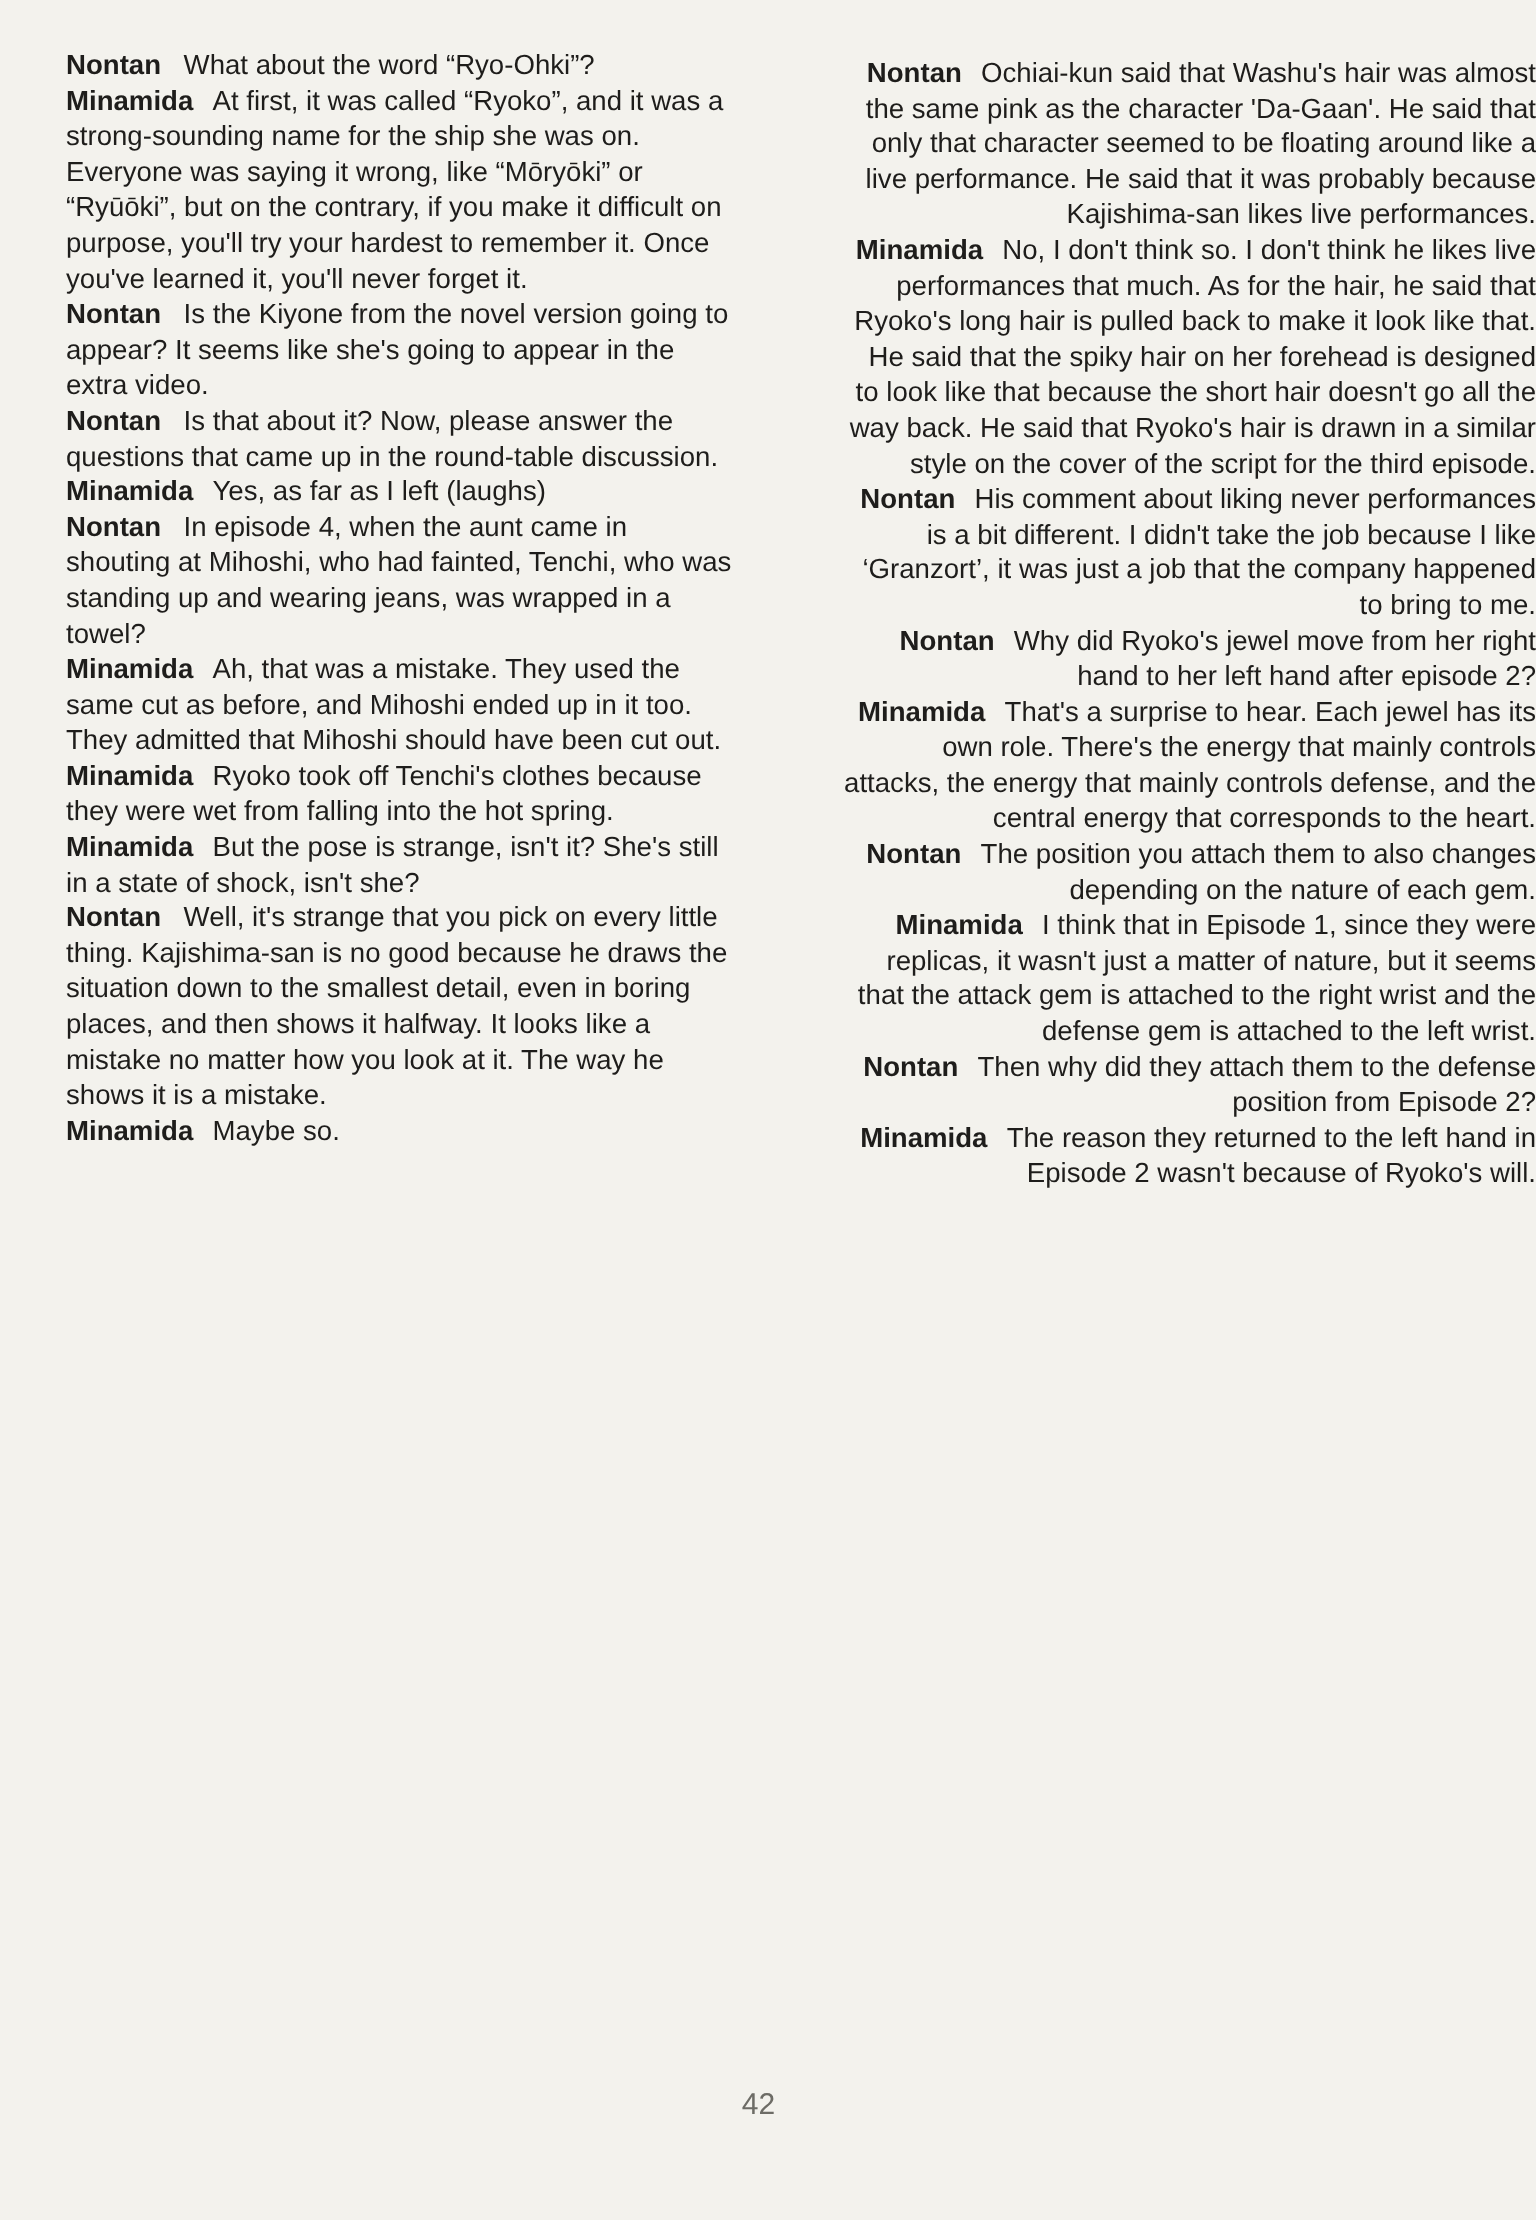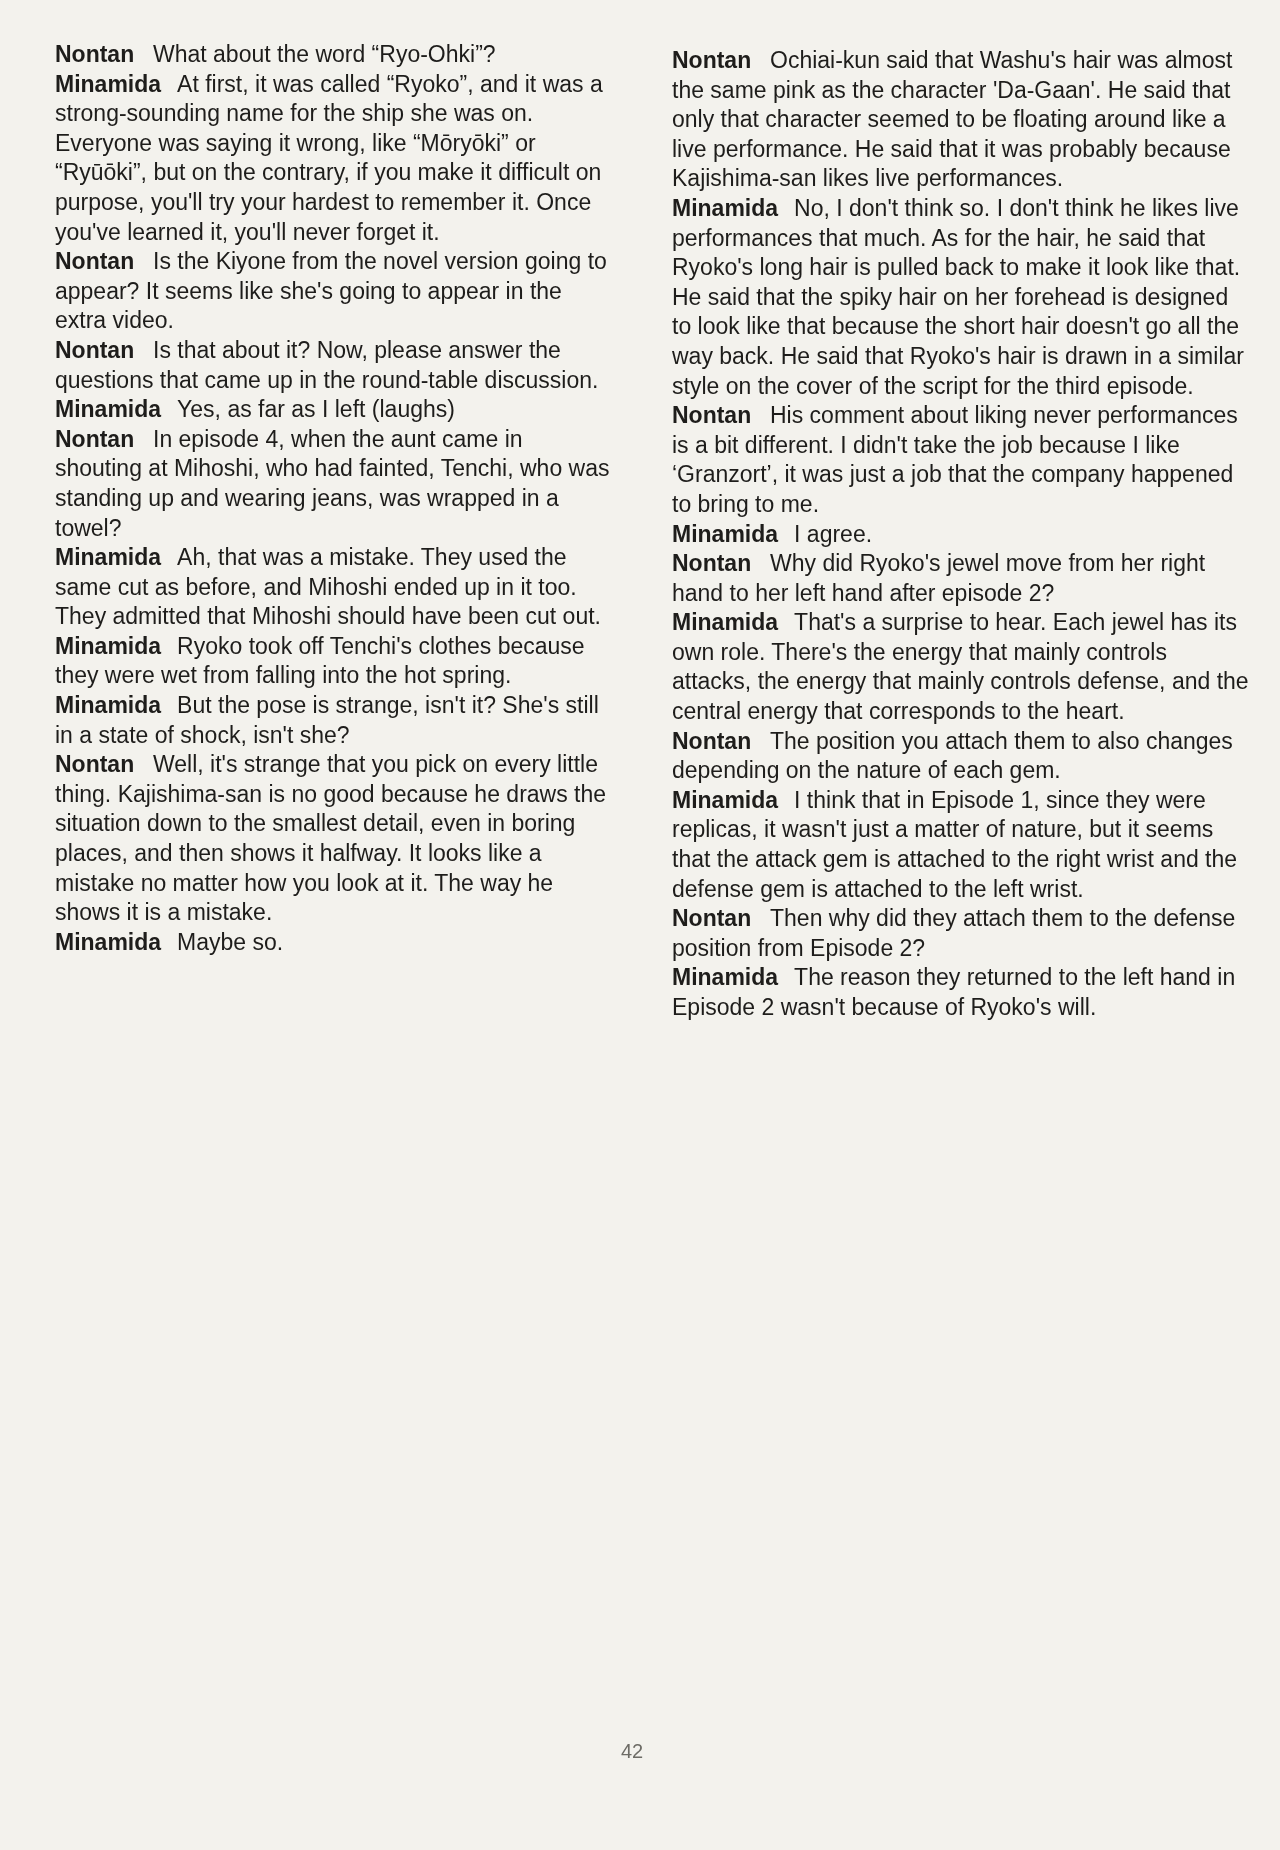--- a/index.html
+++ b/index.html
@@ -12,34 +12,34 @@
     overflow:hidden;
   }
   .page{position:absolute;inset:0;}
   .col{
     position:absolute;
     font-size:23px;
     line-height:29.6px;
     text-align:left;
   }
   .col-left{left:55px;top:40px;width:556px;}
-  .col-right{left:672px;top:46px;width:580px;}
+  .col-right{left:700px;top:46px;width:580px;text-align:right;}
   .para{margin:0;padding:0;}
   .speaker{
     font-weight:bold;
     display:inline-block;
     min-width:82px;
     margin-right:16px;
   }
   .speech{}
   .page-number{
     position:absolute;
     left:0;right:16px;top:1740px;
     text-align:center;
-    font-size:20px;
+    font-size:25px;
     color:#6d6c66;
   }
 </style>
 </head>
 <body>
 
 <div class="page">
 
   <div class="col col-left">
 
@@ -70,21 +70,20 @@
     </div>
 
   <div class="col col-right">
 
       <p class="para"><span class="speaker">Nontan</span><span class="speech">Ochiai-kun said that Washu's hair was almost the same pink as the character 'Da-Gaan'. He said that only that character seemed to be floating around like a live performance. He said that it was probably because Kajishima-san likes live performances.</span></p>
 
       <p class="para"><span class="speaker">Minamida</span><span class="speech">No, I don't think so. I don't think he likes live performances that much. As for the hair, he said that Ryoko's long hair is pulled back to make it look like that. He said that the spiky hair on her forehead is designed to look like that because the short hair doesn't go all the way back. He said that Ryoko's hair is drawn in a similar style on the cover of the script for the third episode.</span></p>
 
       <p class="para"><span class="speaker">Nontan</span><span class="speech">His comment about liking never performances is a bit different. I didn't take the job because I like ‘Granzort’, it was just a job that the company happened to bring to me.</span></p>
 
-      <p class="para"><span class="speaker">Minamida</span><span class="speech">I agree.</span></p>
 
       <p class="para"><span class="speaker">Nontan</span><span class="speech">Why did Ryoko's jewel move from her right hand to her left hand after episode 2?</span></p>
 
       <p class="para"><span class="speaker">Minamida</span><span class="speech">That's a surprise to hear. Each jewel has its own role. There's the energy that mainly controls attacks, the energy that mainly controls defense, and the central energy that corresponds to the heart.</span></p>
 
       <p class="para"><span class="speaker">Nontan</span><span class="speech">The position you attach them to also changes depending on the nature of each gem.</span></p>
 
       <p class="para"><span class="speaker">Minamida</span><span class="speech">I think that in Episode 1, since they were replicas, it wasn't just a matter of nature, but it seems that the attack gem is attached to the right wrist and the defense gem is attached to the left wrist.</span></p>
 
       <p class="para"><span class="speaker">Nontan</span><span class="speech">Then why did they attach them to the defense position from Episode 2?</span></p>

